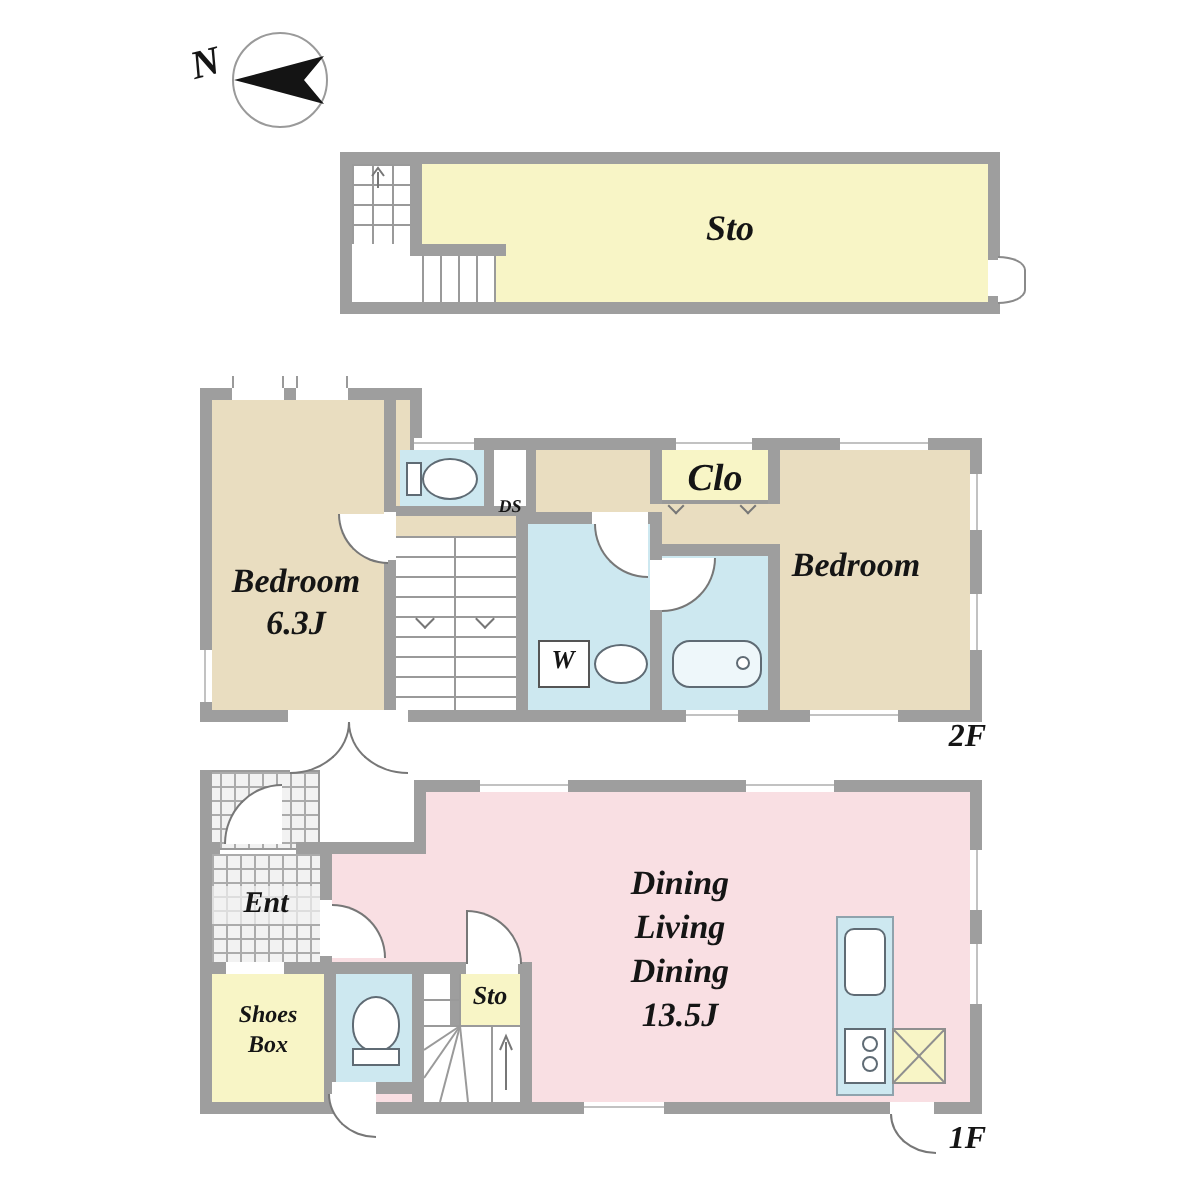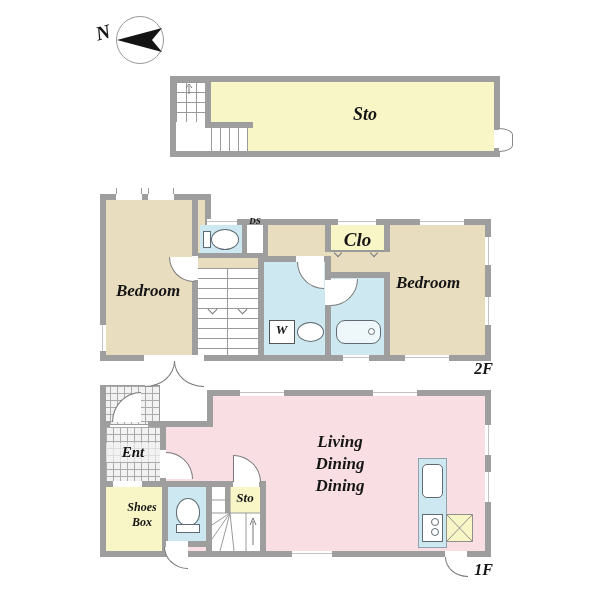--- a/index.html
+++ b/index.html
@@ -137,26 +137,27 @@
     <div class="winline-h" style="left:343px;top:357px;width:26px;"></div>
     <div class="gap" style="left:405px;top:355px;width:44px;height:6px;"></div>
     <div class="winline-h" style="left:405px;top:357px;width:44px;"></div>
 
     <div class="gap" style="left:144px;top:355px;width:60px;height:6px;"></div>
     <div class="door" style="left:145px;top:361px;width:29px;height:25px;border-right:1px solid #777;border-bottom:1px solid #777;border-radius:0 0 100% 0;"></div>
     <div class="door" style="left:174px;top:361px;width:29px;height:25px;border-left:1px solid #777;border-bottom:1px solid #777;border-radius:0 0 0 100%;"></div>
 
     <div class="room-label" style="left:100px;top:280px;width:96px;font-size:17px;">
       <div>Bedroom</div>
+      <div>6.3J</div>
     </div>
     <div class="room-label" style="left:378px;top:272px;width:100px;font-size:17px;">
       <div>Bedroom</div>
     </div>
     <div class="room-label" style="left:332px;top:228px;width:51px;font-size:19px;">Clo</div>
-    <div class="room-label" style="left:245px;top:216px;width:20px;font-size:9px;">DS</div>
+    <div class="room-label" style="left:245px;top:248px;width:20px;font-size:9px;">DS</div>
     <div class="floor-label" style="left:443px;top:360px;width:50px;">2F</div>
   </div>
 
   <div>
 
     <div class="fill tiles" style="left:102px;top:385px;width:56px;height:38px;border:1px solid #9a9a9a;z-index:1;"></div>
     <div class="door" style="left:112px;top:392px;width:28px;height:29px;border-left:1px solid #777;border-top:1px solid #777;border-radius:100% 0 0 0;z-index:3;"></div>
 
     <div class="wall" style="left:207px;top:390px;width:284px;height:6px;"></div>
     <div class="wall" style="left:207px;top:390px;width:6px;height:37px;"></div>
@@ -225,26 +226,27 @@
     <div class="gap" style="left:485px;top:425px;width:6px;height:30px;"></div>
     <div class="winline-v" style="left:488px;top:425px;height:30px;"></div>
     <div class="gap" style="left:485px;top:472px;width:6px;height:30px;"></div>
     <div class="winline-v" style="left:488px;top:472px;height:30px;"></div>
     <div class="gap" style="left:292px;top:551px;width:40px;height:6px;"></div>
     <div class="winline-h" style="left:292px;top:553px;width:40px;"></div>
     <div class="gap" style="left:445px;top:551px;width:22px;height:6px;"></div>
     <div class="door" style="left:445px;top:557px;width:22px;height:19px;border-left:1px solid #777;border-bottom:1px solid #777;border-radius:0 0 0 100%;"></div>
 
     <div class="room-label" style="left:106px;top:443px;width:54px;font-size:15px;background:rgba(242,242,242,0.7);">Ent</div>
-    <div class="room-label" style="left:106px;top:500px;width:72px;font-size:12px;">
+    <div class="room-label" style="left:106px;top:500px;width:56px;font-size:12px;">
       <div>Shoes</div>
       <div>Box</div>
     </div>
     <div class="room-label" style="left:228px;top:490px;width:34px;font-size:13px;">Sto</div>
     <div class="room-label" style="left:278px;top:431px;width:124px;font-size:17px;line-height:22px;">
+      <div>Dining</div>
       <div>Living</div>
       <div>Dining</div>
-      <div>Dining</div>
+      <div>13.5J</div>
     </div>
     <div class="floor-label" style="left:443px;top:561px;width:50px;">1F</div>
   </div>
 
 </div>
 
 </body></html>

